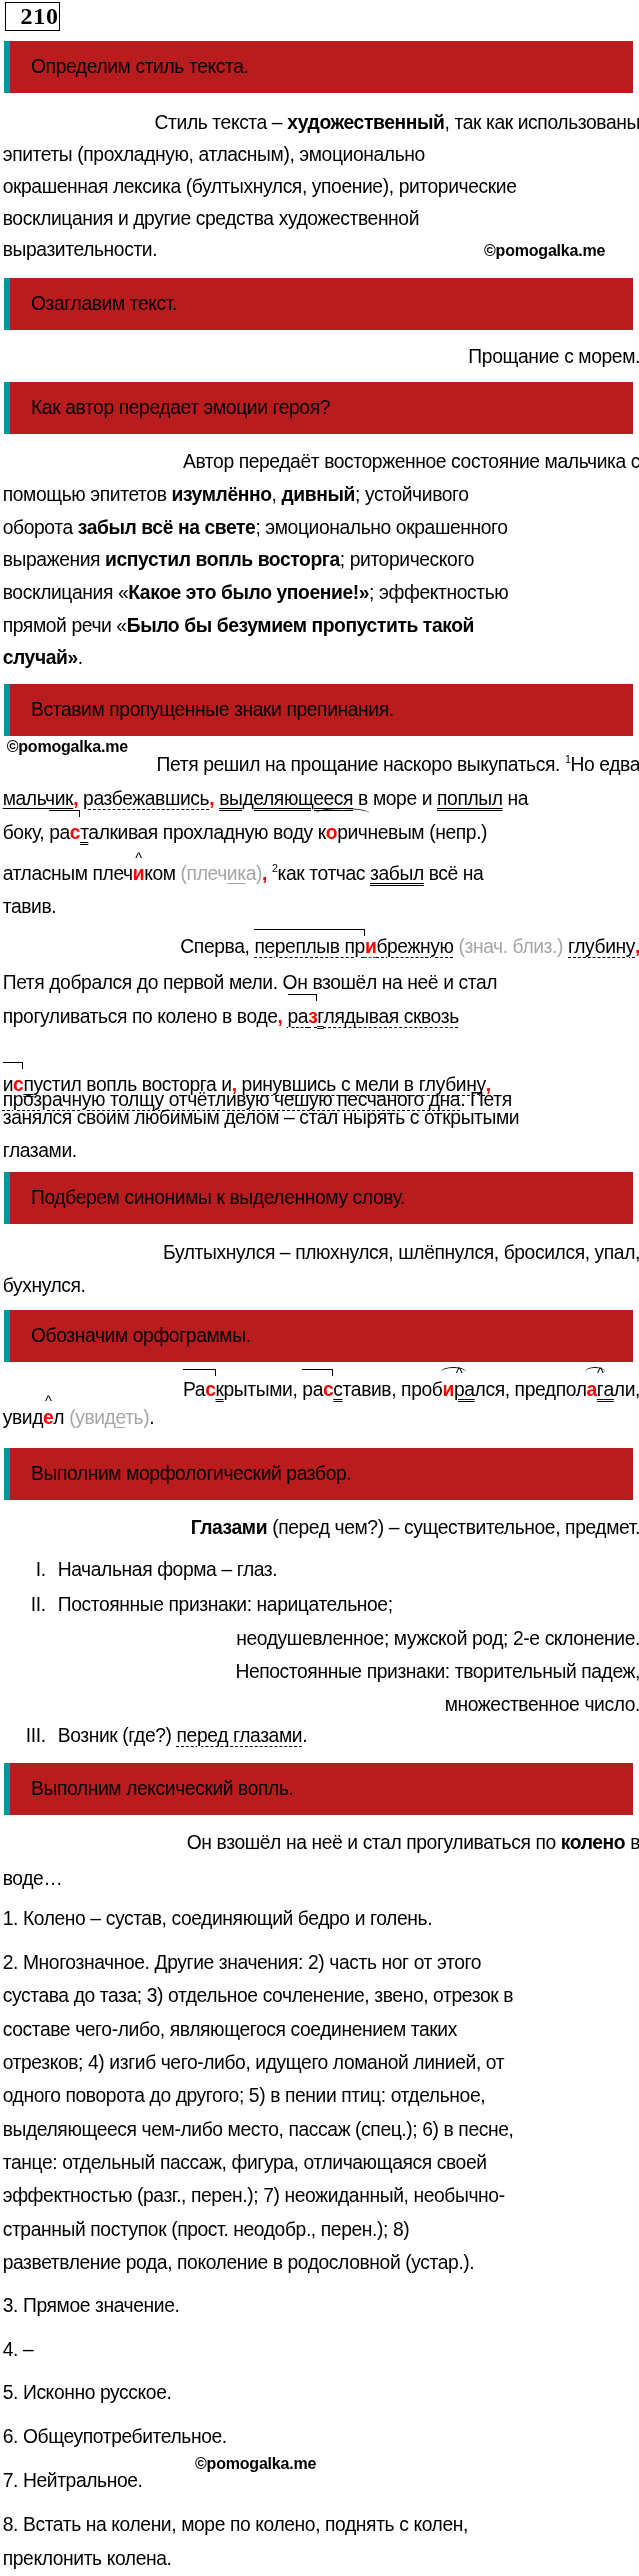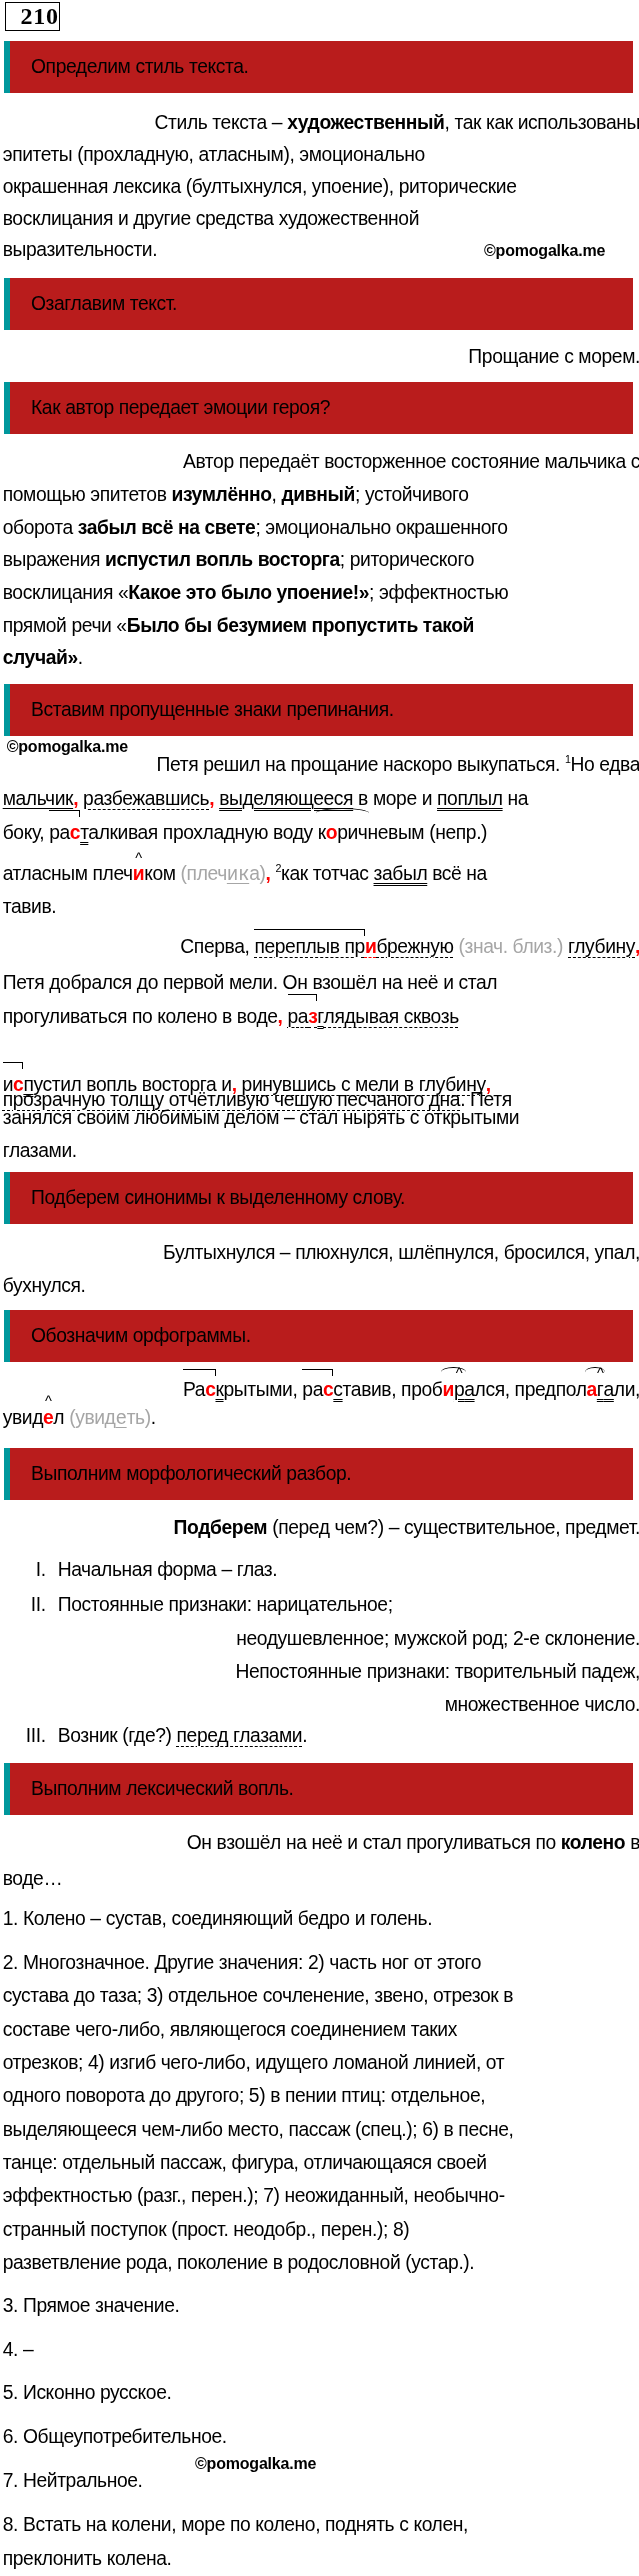--- a/index.html
+++ b/index.html
@@ -15,21 +15,21 @@
          white-space: nowrap; }
   .ln { left: 0; width: 640px; font-size: 19.3px; height: 32px; line-height: 32px;
         white-space: nowrap; letter-spacing: -0.4px; padding-left: 2.7px; box-sizing: border-box; }
   .ind { padding-left: 49px; text-align: right; }
   .b { font-weight: bold; }
   .red { color: #ff0000; font-weight: bold; }
   .gray { color: #a6a6a6; }
   .u1 { text-decoration: underline; text-decoration-thickness: 1.3px; text-underline-offset: 3.3px; }
   .u2 { text-decoration: underline double; text-decoration-thickness: 1px; text-underline-offset: 3.3px; }
   .udash { text-decoration: underline dashed; text-decoration-thickness: 1.3px; text-underline-offset: 4px; }
-  .ugray { text-decoration: underline; text-decoration-color: #a6a6a6; text-underline-offset: 3.3px; font-family: Liberation Mono, monospace; }
+  .ugray { text-decoration: underline; text-decoration-color: #a6a6a6; text-underline-offset: 3.3px; }
   .wm { font-family: "Liberation Sans", sans-serif; font-weight: bold; font-size: 16px;
         letter-spacing: -0.2px; }
   .mark { position: relative; display: inline-block; }
   .pref::before { content: ""; position: absolute; left: 0; right: 0; top: -6.7px;
                   height: 5.3px; border-top: 1.3px solid #000; border-right: 1.3px solid #000; }
   .root::before { content: ""; position: absolute; left: -1.3px; right: -1.3px; top: -9.3px;
                   height: 9.3px; border-top: 1.3px solid #000; border-radius: 50% 50% 0 0; }
   .hat::after { content: "^"; position: absolute; left: 50%; top: -16px;
                 transform: translateX(-50%); font-size: 14.7px; font-weight: normal; color: #000; }
   .num { display: inline-block; width: 55px; text-align: right; padding-right: 12px; box-sizing: border-box; }
@@ -79,21 +79,21 @@
 
 <div class="abs hdr" style="top:1172px">Подберем синонимы к выделенному слову.</div>
 <div class="abs ln ind" style="top:1237px">Бултыхнулся – плюхнулся, шлёпнулся, бросился, упал,</div>
 <div class="abs ln" style="top:1270px">бухнулся.</div>
 
 <div class="abs hdr" style="top:1310px">Обозначим орфограммы.</div>
 <div class="abs ln ind" style="top:1376px; height:27px; line-height:27px"><span class="mark pref"><span>Ра</span><span class="red">с</span></span><span class="u2">к</span><span>рытыми, </span><span class="mark pref"><span>ра</span><span class="red">с</span></span><span class="u2">с</span><span>тавив, </span><span>проб</span><span class="mark root"><span class="red">и</span><span class="mark hat"><span class="u2">р</span></span></span><span class="u2">а</span><span>лся, </span><span>предпол</span><span class="mark root"><span class="red">а</span><span class="mark hat"><span class="u2">г</span></span></span><span class="u2">а</span><span>ли,</span></div>
 <div class="abs ln" style="top:1404px; height:27px; line-height:27px"><span>увид</span><span class="red mark hat">е</span><span>л </span><span class="gray">(увид</span><span class="gray ugray">е</span><span class="gray">ть)</span><span>.</span></div>
 
 <div class="abs hdr" style="top:1448px">Выполним морфологический разбор.</div>
-<div class="abs ln ind" style="top:1512px"><span class="b">Подберем</span><span> (перед чем?) – существительное, предмет.</span></div>
+<div class="abs ln ind" style="top:1512px"><span class="b">Глазами</span><span> (перед чем?) – существительное, предмет.</span></div>
 <div class="abs ln" style="top:1554px"><span class="num">I.</span><span>Начальная форма – глаз.</span></div>
 <div class="abs ln" style="top:1589px"><span class="num">II.</span><span>Постоянные признаки: нарицательное;</span></div>
 <div class="abs ln ind" style="top:1623px">неодушевленное; мужской род; 2-е склонение.</div>
 <div class="abs ln ind" style="top:1656px">Непостоянные признаки: творительный падеж,</div>
 <div class="abs ln ind" style="top:1689px">множественное число.</div>
 <div class="abs ln" style="top:1720px"><span class="num">III.</span><span>Возник (где?) </span><span class="udash">перед глазами</span><span>.</span></div>
 
 <div class="abs hdr" style="top:1763px">Выполним лексический вопль.</div>
 <div class="abs ln ind" style="top:1827px"><span>Он взошёл на неё и стал прогуливаться по </span><span class="b">колено</span><span> в</span></div>
 <div class="abs ln" style="top:1863px">воде…</div>

